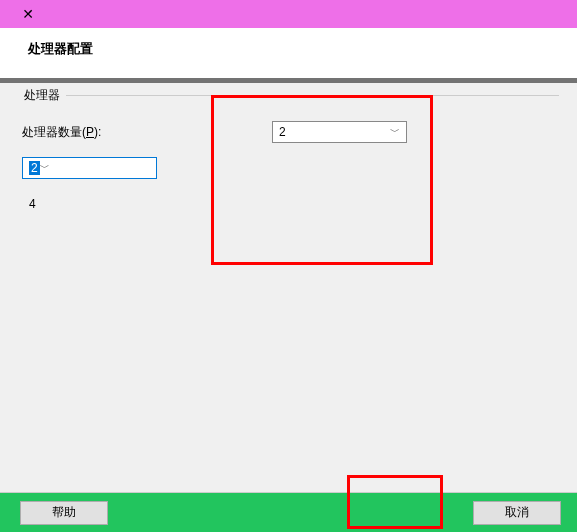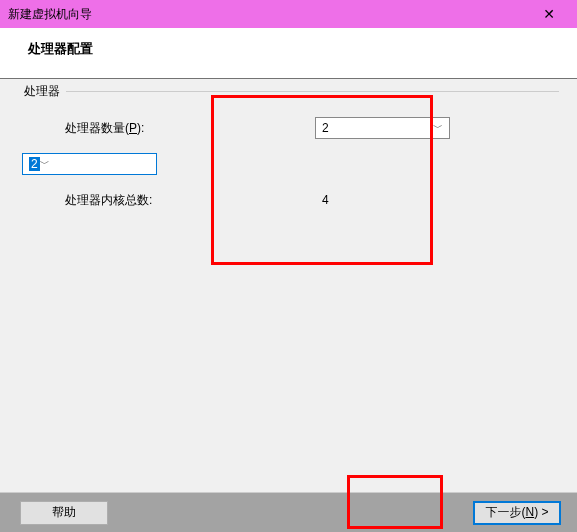--- a/index.html
+++ b/index.html
@@ -23,21 +23,21 @@
 .titlebar .title { flex: 1; font-size: 12px; }
 .titlebar .close {
   width: 40px;
   text-align: center;
   font-size: 14px;
   cursor: pointer;
 }
 .header {
   background: #fff;
   padding: 12px 28px 14px 28px;
-  border-bottom: 1px solid #737373;
+  border-bottom: 5px solid #737373;
 }
 .header .heading {
   font-weight: bold;
   font-size: 13px;
   margin-bottom: 6px;
 }
 .header .subheading {
   font-size: 12px;
   margin-left: 24px;
 }
@@ -67,21 +67,20 @@
 .fields {
   padding: 18px 0 0 4px;
 }
 .row {
   display: flex;
   align-items: center;
   height: 36px;
 }
 .row .label {
   width: 250px;
-  margin-left: 43px;
 }
 .row .label u { text-decoration: underline; }
 .select {
   width: 135px;
   height: 22px;
   background: #fff;
   border: 1px solid #888;
   display: flex;
   align-items: center;
   padding: 0 6px;
@@ -123,21 +122,21 @@
   height: 54px;
   pointer-events: none;
 }
 .footer {
   position: absolute;
   bottom: 0;
   left: 0;
   right: 0;
   height: 40px;
   border-top: 1px solid #ccc;
-  background: #a3a3a3;
+  background: #22c55e;
   display: flex;
   align-items: center;
   padding: 0 16px;
 }
 .footer .spacer { flex: 1; }
 .btn {
   height: 24px;
   min-width: 88px;
   background: #e1e1e1;
   border: 1px solid #adadad;
@@ -150,21 +149,20 @@
 .btn.help { min-width: 88px; }
 .btn.primary {
   border: 2px solid #0078d7;
 }
 .btn u { text-decoration: underline; }
 </style>
 </head>
 <body>
 
 <div class="titlebar">
-  <span class="title">新建虚拟机向导</span>
   <span class="close">✕</span>
 </div>
 
 <div class="header">
   <div class="heading">处理器配置</div>
 </div>
 
 <div class="body">
   <div class="group">
     <span class="group-label">处理器</span>
@@ -182,30 +180,27 @@
       </div>
 
       <div class="row">
         <div class="select open">
           <span><span class="value highlighted">2</span></span>
           <span class="chev">﹀</span>
         </div>
       </div>
 
       <div class="row">
-        <div class="label">处理器内核总数:</div>
         <div class="static-val">4</div>
       </div>
 
     </div>
   </div>
 </div>
 
 <div class="footer">
   <button class="btn help">帮助</button>
   <div class="spacer"></div>
-  <button class="btn primary">
-    <span>下一步(</span><u>N</u><span>) &gt;</span>
-  </button>
+  <button class="btn">取消</button>
 </div>
 
 <div class="red-box-1"></div>
 <div class="red-box-2"></div>
 
 </body></html>

